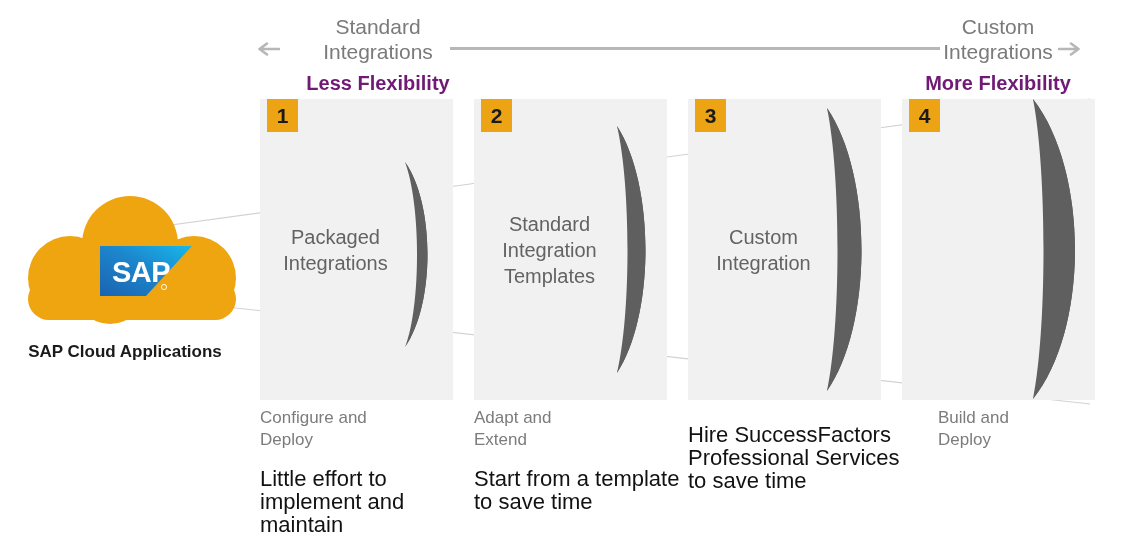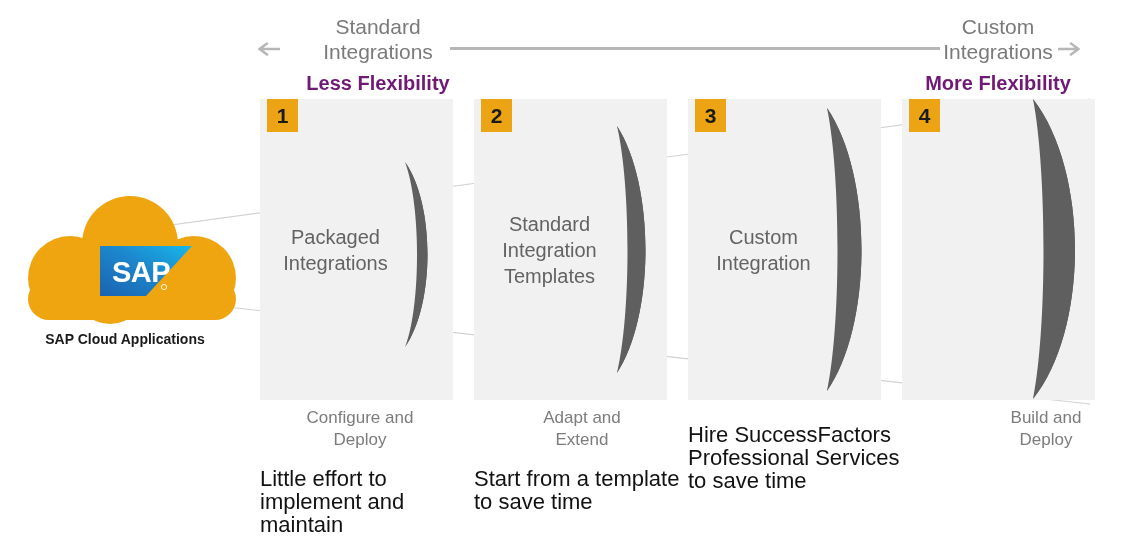--- a/index.html
+++ b/index.html
@@ -79,25 +79,25 @@
     position: absolute;
     left: 82px;
     top: 50px;
     width: 92px;
     height: 50px;
   }
   .sap-badge svg { display: block; }
   .cloud-caption {
     position: absolute;
     left: 10px;
-    top: 328px;
+    top: 340px;
     width: 230px;
     text-align: center;
     color: #1a1a1a;
-    font-size: 14px;
+    font-size: 17px;
     font-weight: bold;
     line-height: 23px;
   }
 
   
   .stage {
     position: absolute;
     top: 99px;
     width: 193px;
     height: 301px;
@@ -143,21 +143,20 @@
   .caption-block {
     position: absolute;
     top: 407px;
     width: 200px;
   }
   .caption-head {
     color: #7c7c7c;
     font-size: 17px;
     line-height: 22px;
     white-space: pre-line;
-    text-align: center;
   }
   .caption-body {
     margin-top: 16px;
     color: #121212;
     font-size: 22px;
     line-height: 23px;
     white-space: pre-line;
   }
   .caption-block.wide { width: 216px; }
 </style>

